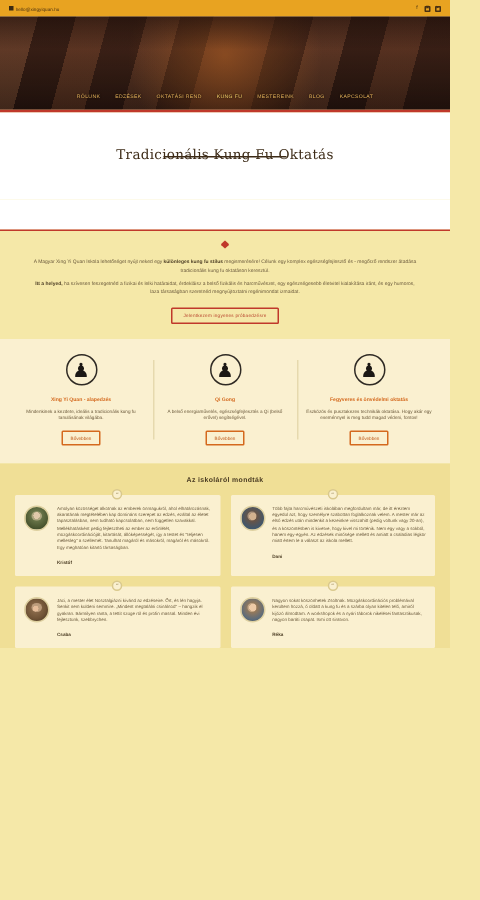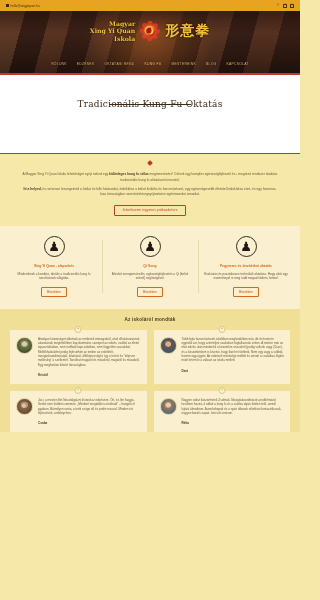--- a/index.html
+++ b/index.html
@@ -221,40 +221,20 @@
     </div>
     <div class="social">
       <span>f</span>
       <span class="sq-ico">▣</span>
       <span class="sq-ico">▶</span>
     </div>
   </div>
 
   <div class="masthead">
     <div class="mh-inner">
-      <div class="brand">
-        <div class="brand-name">
-          <div>Magyar</div>
-          <div>Xing Yi Quan</div>
-          <div>Iskola</div>
-        </div>
-        <div class="emblem">
-          <div class="petal" style="transform:translate(-50%,-100%) rotate(0deg)"></div>
-          <div class="petal" style="transform:translate(-50%,-100%) rotate(45deg)"></div>
-          <div class="petal" style="transform:translate(-50%,-100%) rotate(90deg)"></div>
-          <div class="petal" style="transform:translate(-50%,-100%) rotate(135deg)"></div>
-          <div class="petal" style="transform:translate(-50%,-100%) rotate(180deg)"></div>
-          <div class="petal" style="transform:translate(-50%,-100%) rotate(225deg)"></div>
-          <div class="petal" style="transform:translate(-50%,-100%) rotate(270deg)"></div>
-          <div class="petal" style="transform:translate(-50%,-100%) rotate(315deg)"></div>
-          <div class="core"></div>
-          <div class="moon"></div>
-        </div>
-        <div class="hanzi">形意拳</div>
-      </div>
 
       <div class="nav">
         <span class="nav-item">RÓLUNK</span>
         <span class="nav-item">EDZÉSEK</span>
         <span class="nav-item">OKTATÁSI REND</span>
         <span class="nav-item active">KUNG FU</span>
         <span class="nav-item">MESTEREINK</span>
         <span class="nav-item">BLOG</span>
         <span class="nav-item">KAPCSOLAT</span>
       </div>

